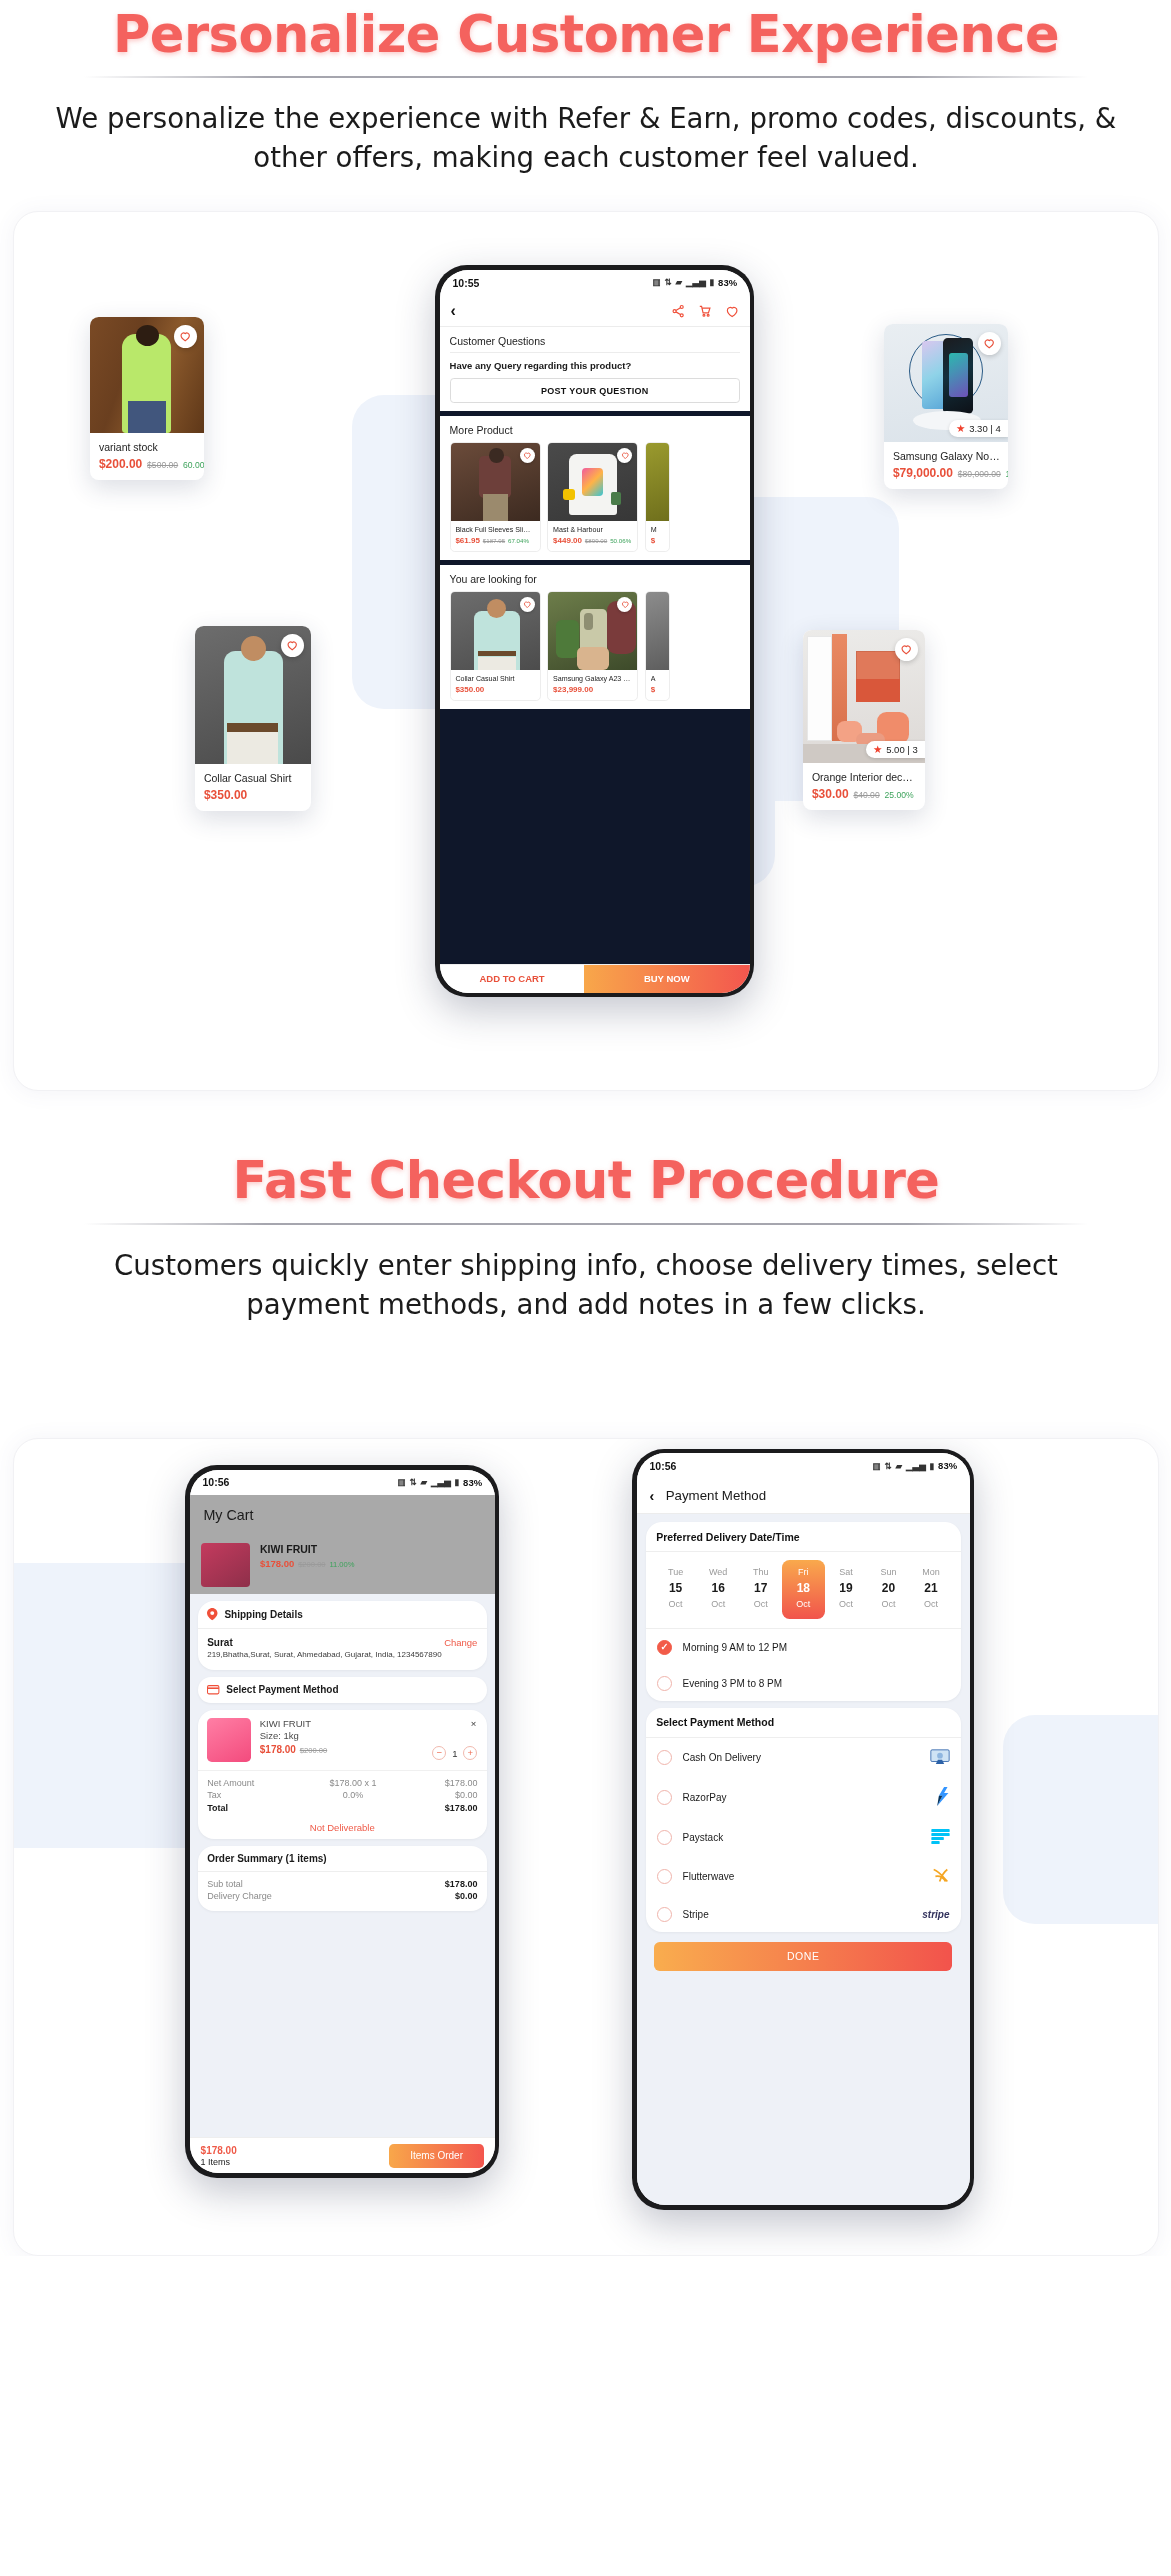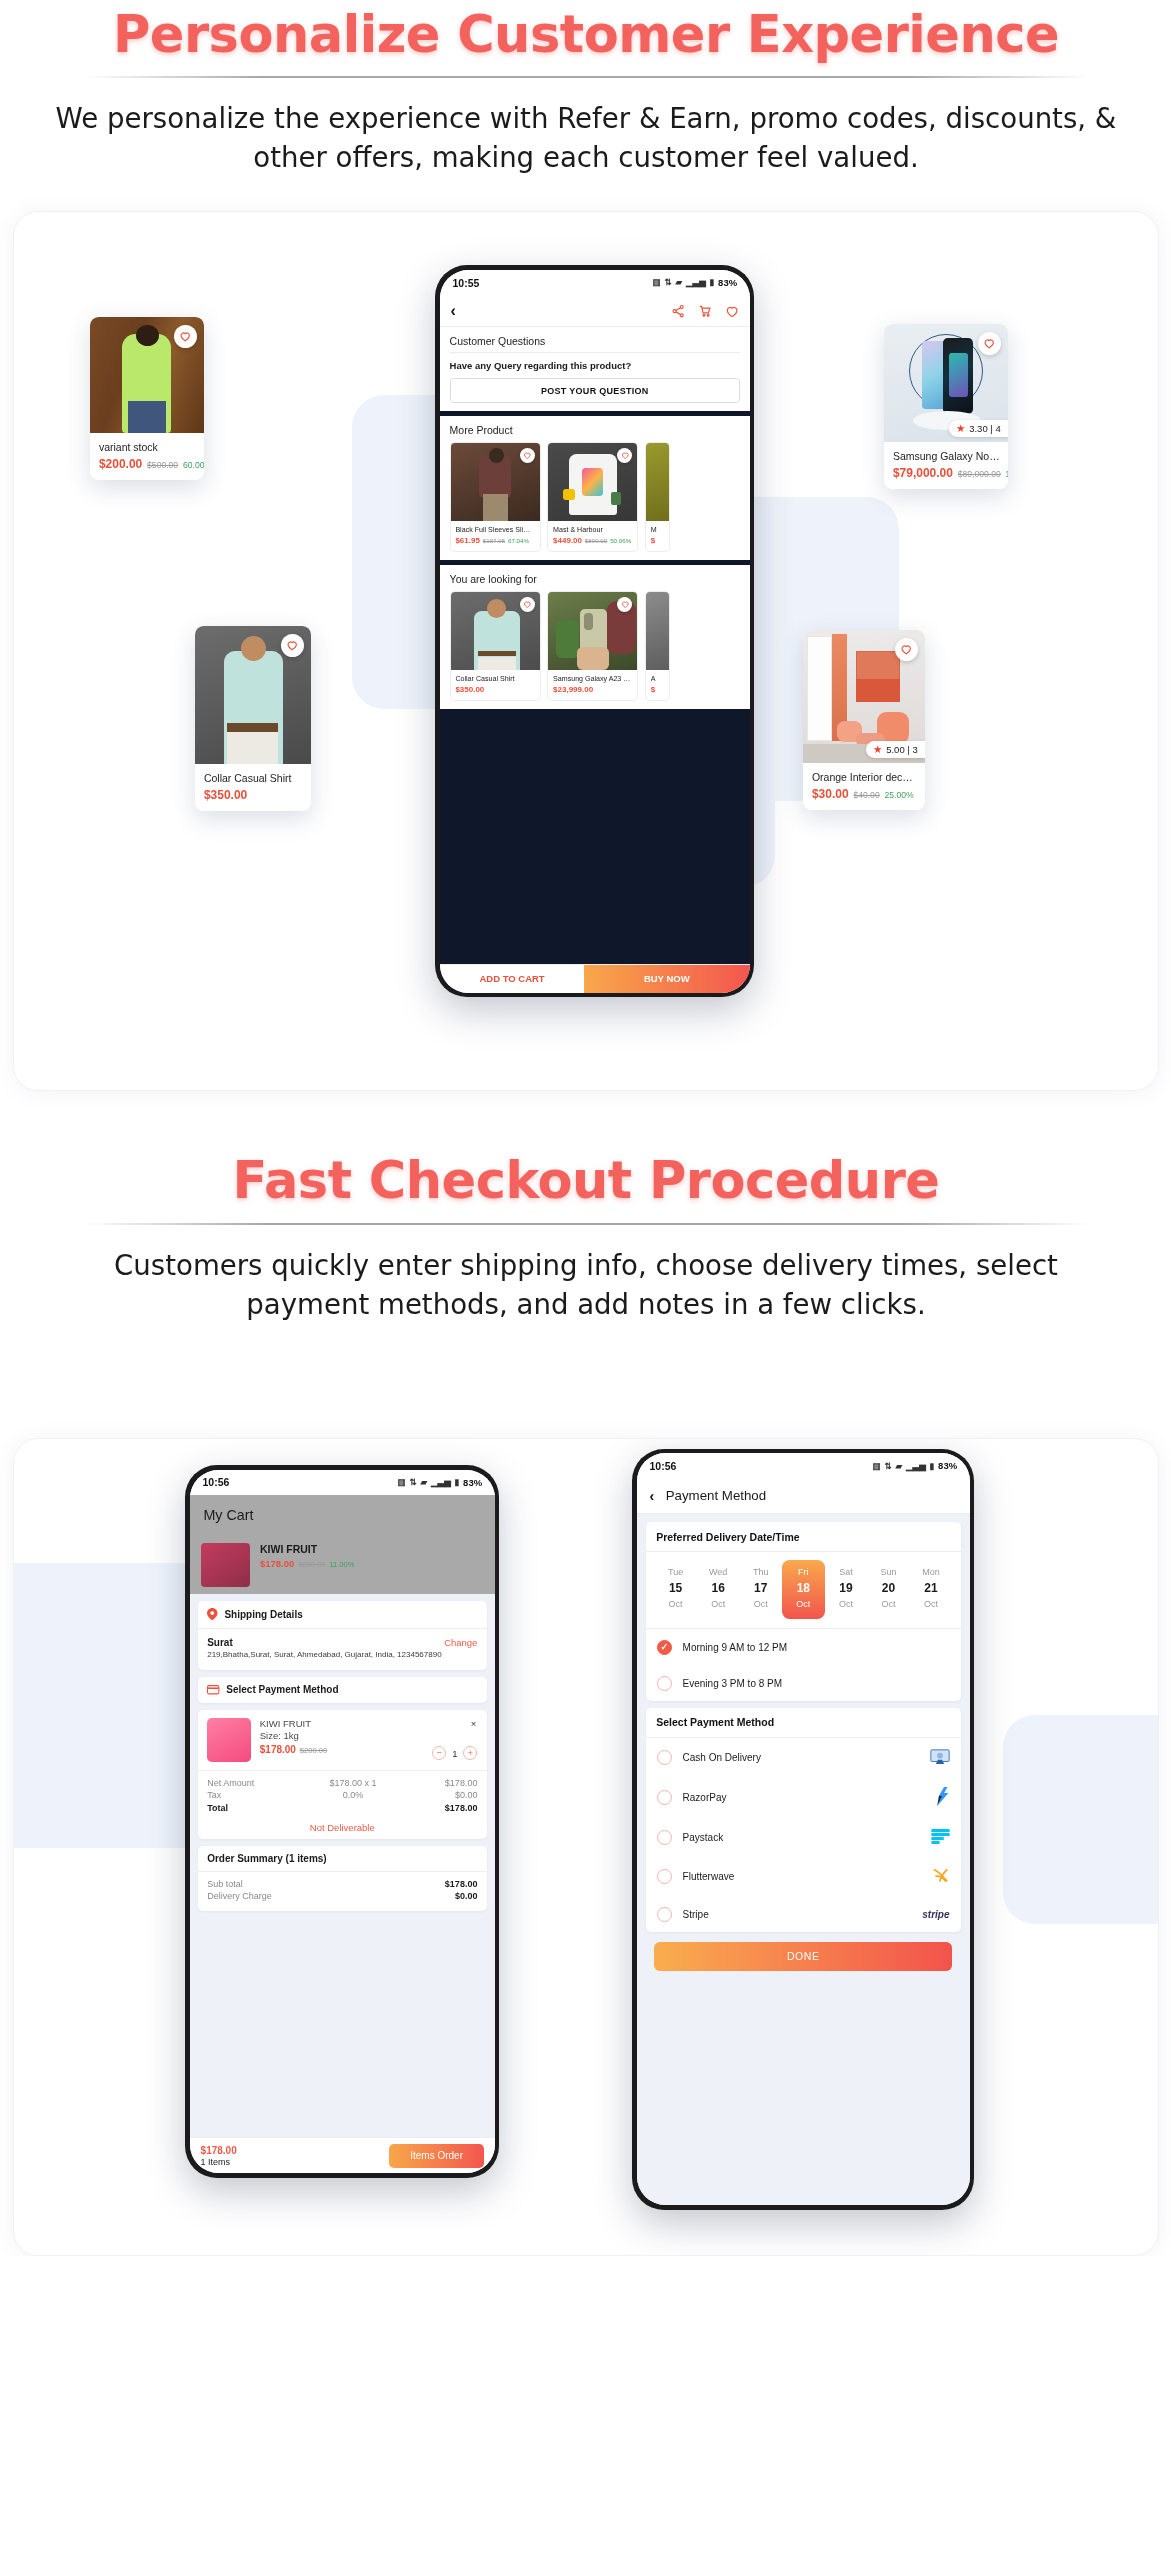--- a/index.html
+++ b/index.html
@@ -184,21 +184,21 @@
     background: #a9a9a9;
   }
   .dim { background: #a9a9a9; }
   .cart-item-dim { display: flex; gap: 9.5px; padding: 7.6px 11.4px; }
   .cid-img { width: 49px; height: 44px; border-radius: 3.8px; background: linear-gradient(145deg,#c43b5e,#8e2f4a); }
   .cid-name { font-size: 10.5px; font-weight: 600; color: #1a1a1a; margin-bottom: 3.8px; }
   .cid-price { display: flex; align-items: baseline; gap: 3.8px; }
 
   .sheet { flex: 1 1 auto; background: #eef1f7; padding: 6.7px 7.6px 0 7.6px; overflow: hidden; }
   .card {
-    background: #fff; border-radius: 5px; margin-bottom: 6.7px;
+    background: #fff; border-radius: 16px; margin-bottom: 6.7px;
     box-shadow: 0 1px 2.9px rgba(0,0,0,.05);
   }
   .card-hd { display: flex; align-items: center; gap: 6.7px; padding: 7.6px 9.5px; font-size: 10px; font-weight: 700; color: #1a1a1a; }
   .hr { height: 1px; background: #eee; }
   .addr { padding: 7.6px 9.5px 9.5px 9.5px; position: relative; }
   .addr-city { font-size: 10px; font-weight: 700; color: #1a1a1a; }
   .addr-line { font-size: 8px; color: #3b3b3b; line-height: 1.45; margin-top: 1px; }
   .addr-change { position: absolute; top: 7.6px; right: 9.5px; font-size: 9.5px; color: #ef5a48; }
 
   .ci { display: flex; gap: 8.6px; padding: 8.6px 9.5px 7.6px 9.5px; position: relative; }

